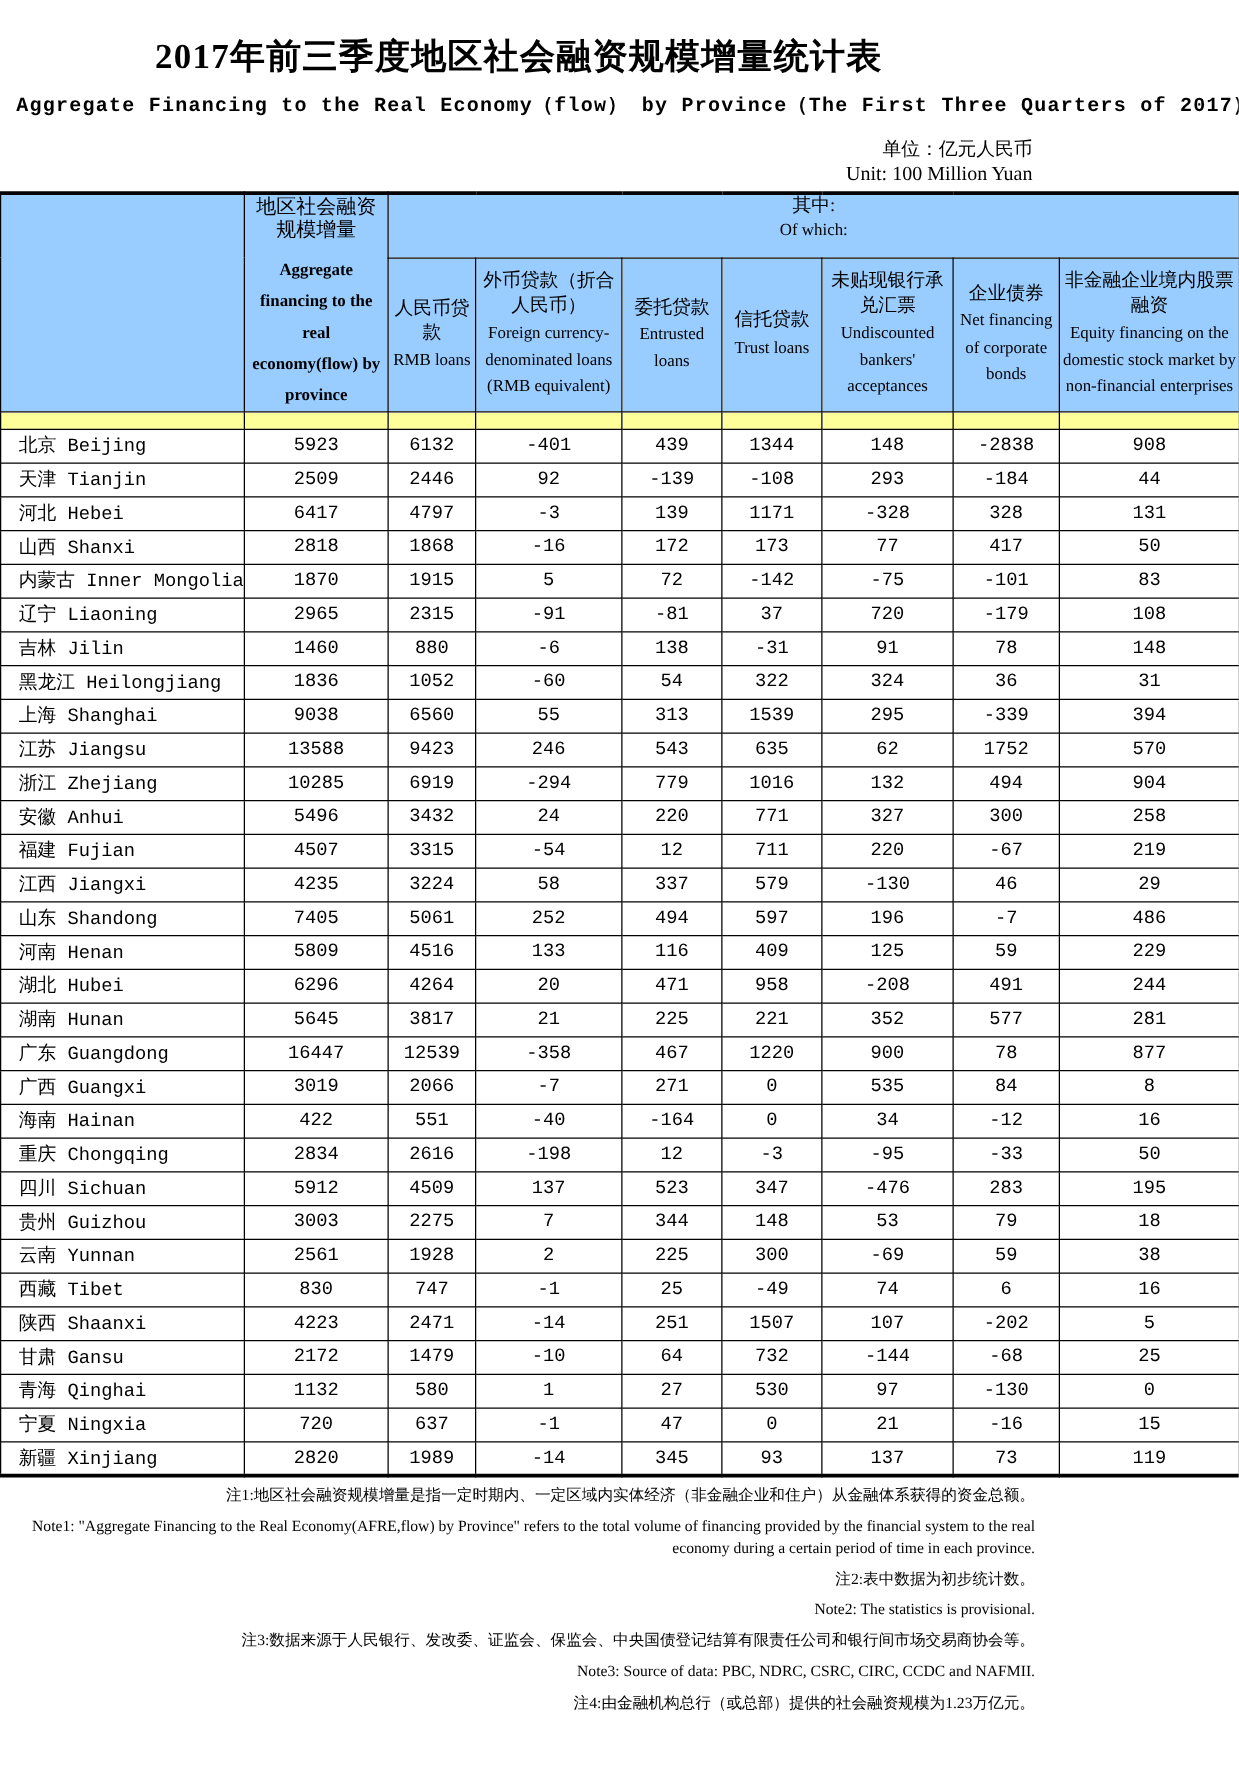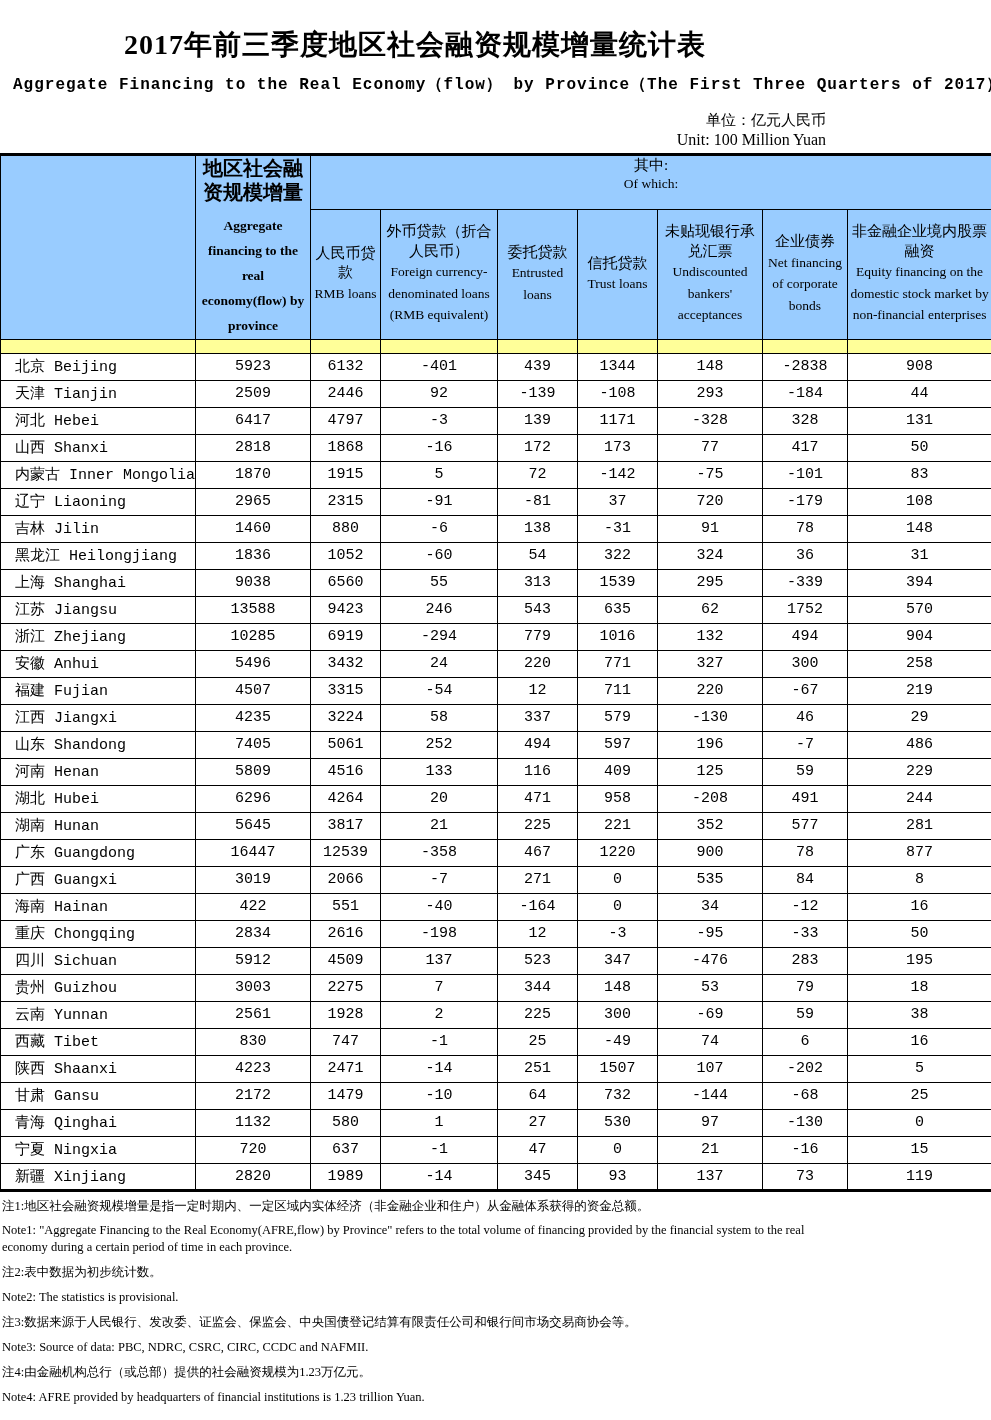--- a/index.html
+++ b/index.html
@@ -44,35 +44,35 @@
     padding:0 2px;
     overflow:hidden;
   }
   thead th{background:var(--header-bg);font-weight:normal;}
   th.of-which{
     text-align:center;vertical-align:top;padding:2px 4px;height:50px;
   }
   th.of-which .h-cn{font-size:15px;line-height:1.25;}
   th.of-which .h-en{font-size:13.5px;line-height:1.35;font-family:"Liberation Serif",serif;}
   th.afre-col{vertical-align:top;padding-top:4px;}
-  th.afre-col .h-cn{font-size:20px;font-weight:bold;line-height:1.2;margin-bottom:10px;}
+  th.afre-col .h-cn{font-size:16px;font-weight:normal;line-height:1.2;margin-bottom:10px;}
   th.afre-col .h-en{font-size:13.5px;font-weight:bold;line-height:1.85;font-family:"Liberation Serif",serif;}
   th.sub{vertical-align:middle;text-align:center;height:118px;}
   th.sub .h-cn{font-size:15px;line-height:1.3;}
   th.sub .h-en{font-size:13.5px;line-height:1.6;font-family:"Liberation Serif",serif;}
   tr.band td{background:var(--band-bg);height:14px;padding:0;}
   tbody td{
     height:27px;font-size:15px;text-align:center;
     font-family:"Liberation Mono","DejaVu Sans Mono",monospace;
   }
   tbody td.prov{
     text-align:left;padding-left:14px;white-space:nowrap;
   }
   
-  .notes{padding:6px 2px 0 2px;}
+  .notes{padding:6px 2px 0 2px;text-align:right;}
   .note{font-size:12.5px;line-height:1.35;margin-bottom:8px;}
   .note.cn{font-size:12.5px;}
   .note.en{font-family:"Liberation Serif",serif;}
 </style>
 </head>
 <body>
 
 <div class="page">
 
   <div class="title-block">
@@ -496,16 +496,15 @@
   </table>
 
   <div class="notes">
       <div class="note cn">注1:地区社会融资规模增量是指一定时期内、一定区域内实体经济（非金融企业和住户）从金融体系获得的资金总额。</div>
       <div class="note en">Note1: "Aggregate Financing to the Real Economy(AFRE,flow) by Province" refers to the total volume of financing provided by the financial system to the real economy during a certain period of time in each province.</div>
       <div class="note cn">注2:表中数据为初步统计数。</div>
       <div class="note en">Note2: The statistics is provisional.</div>
       <div class="note cn">注3:数据来源于人民银行、发改委、证监会、保监会、中央国债登记结算有限责任公司和银行间市场交易商协会等。</div>
       <div class="note en">Note3: Source of data: PBC, NDRC, CSRC, CIRC, CCDC and NAFMII.</div>
       <div class="note cn">注4:由金融机构总行（或总部）提供的社会融资规模为1.23万亿元。</div>
-      <div class="note en">Note4: AFRE provided by headquarters of financial institutions is 1.23 trillion Yuan.</div>
     </div>
 
 </div>
 
 </body></html>

